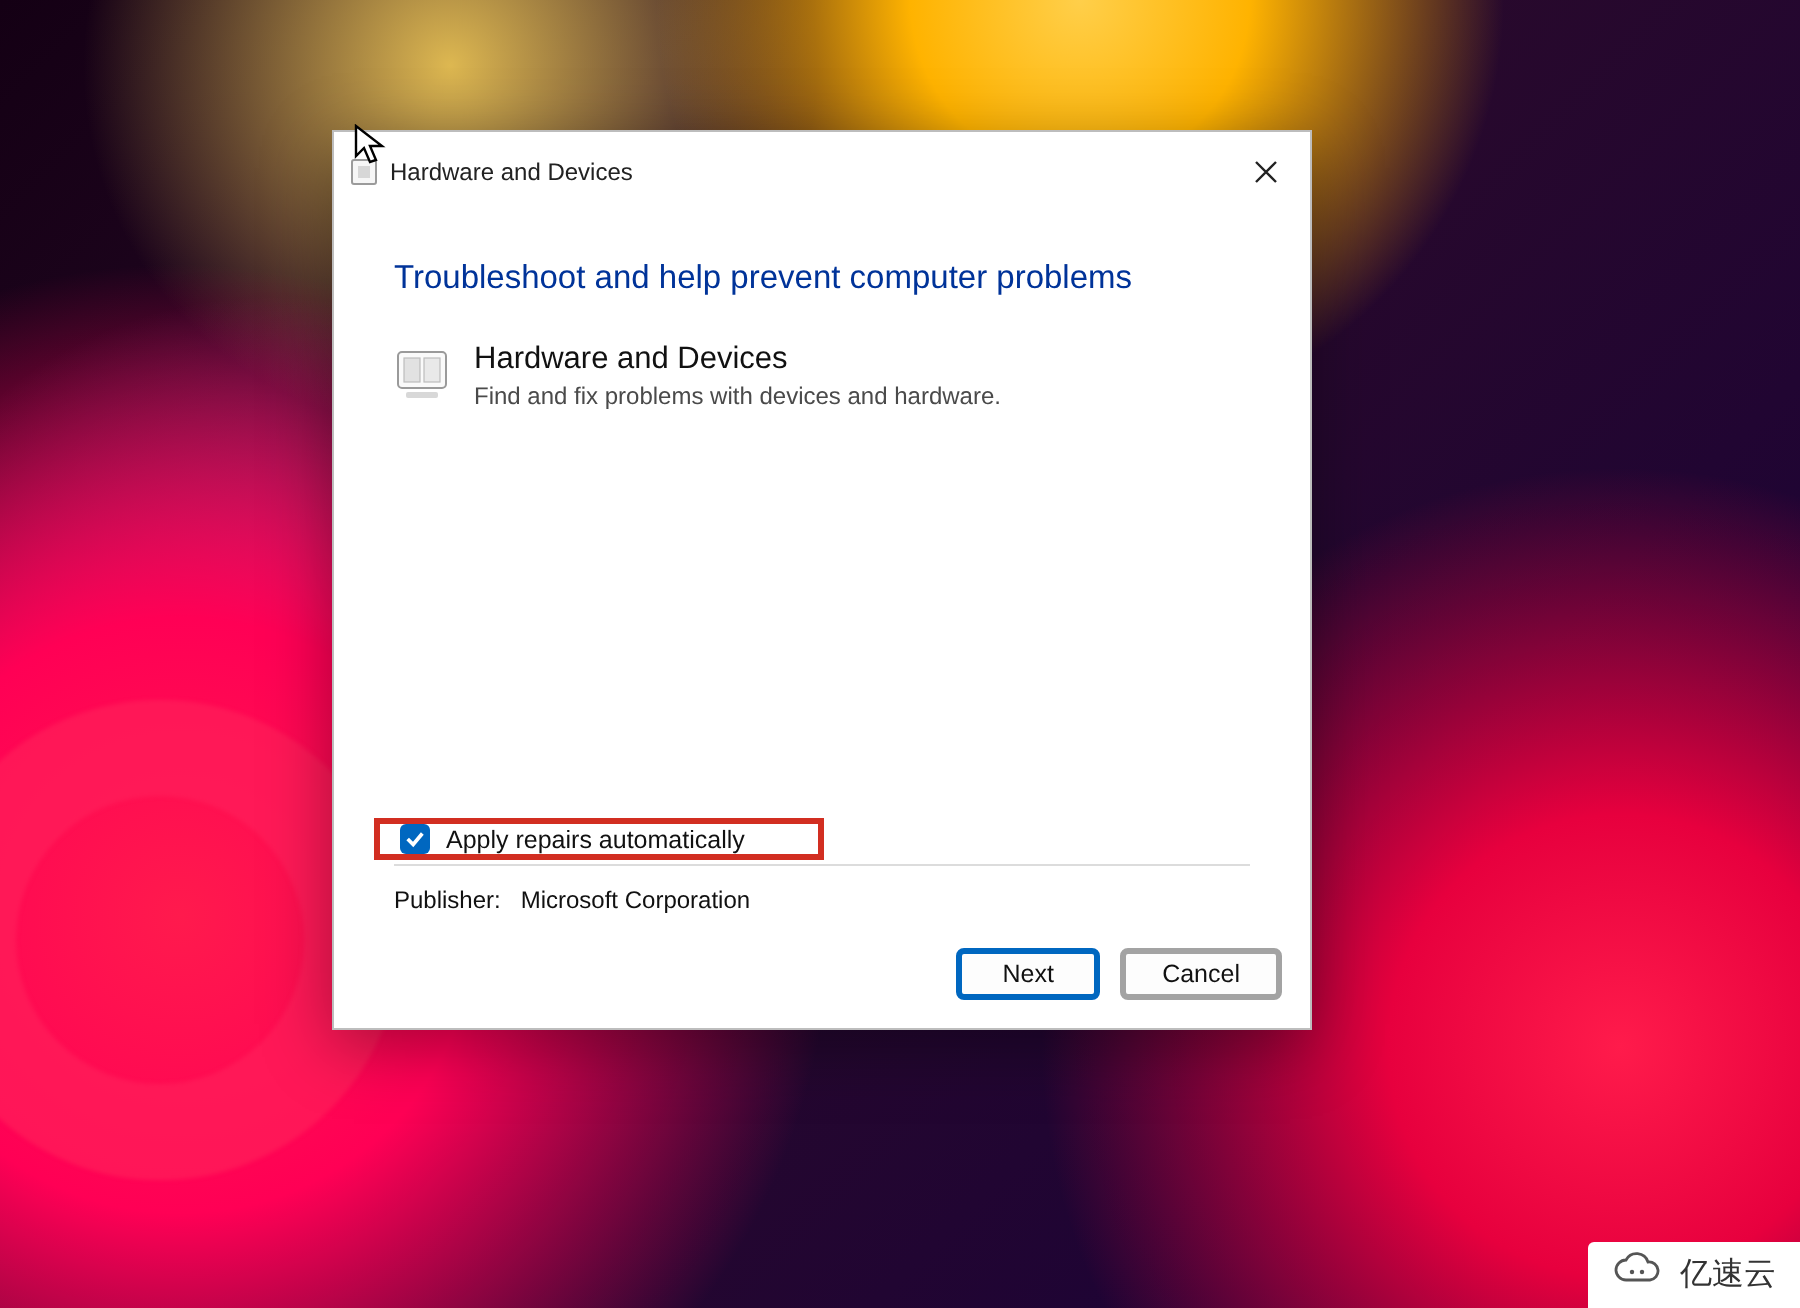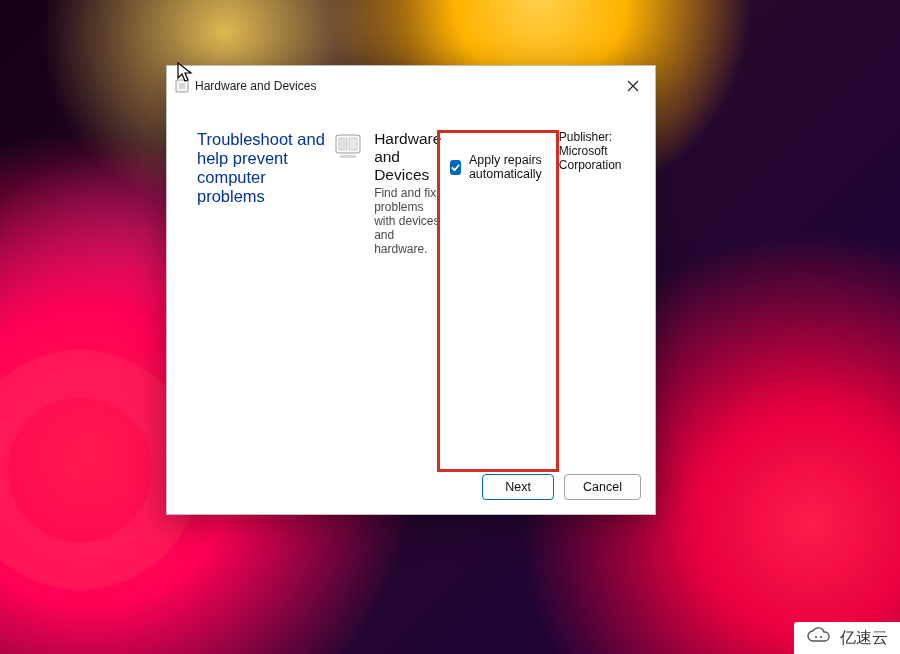--- a/index.html
+++ b/index.html
@@ -75,21 +75,21 @@
       width: 36px; height: 28px;
       display: flex; align-items: center; justify-content: center;
       color: #222;
       cursor: pointer;
     }
 
     .content {
       flex: 1;
       padding: 24px 30px 0 30px;
       display: flex;
-      flex-direction: row;
+      flex-direction: column;
     }
     .heading {
       color: #003399;
       font-size: 16.5px;
       font-weight: 400;
       margin-bottom: 22px;
     }
     .category-row {
       display: flex;
       align-items: flex-start;
@@ -108,21 +108,21 @@
     .category-desc {
       font-size: 12px;
       color: #4a4a4a;
     }
 
     .spacer { flex: 1; }
 
     .checkbox-outline {
       border: 3px solid #d22e21;
       width: 225px;
-      padding: 20px 10px;
+      padding: 0 10px;
       margin-left: -10px;
       margin-bottom: 2px;
     }
     .checkbox-row {
       display: flex;
       align-items: center;
       gap: 8px;
     }
     .cb {
       width: 15px; height: 15px;
@@ -153,21 +153,21 @@
       justify-content: flex-end;
       gap: 10px;
       padding: 0 14px 14px 0;
     }
     .btn {
       min-width: 72px;
       height: 26px;
       font-size: 12.5px;
       color: #111;
       background: #fdfdfd;
-      border: 1px solid #a3a3a3;
+      border: 3px solid #a3a3a3;
       border-radius: 4px;
       padding: 0 18px;
       cursor: pointer;
     }
     .btn.primary { border-color: #0067c0; }
 
     .watermark {
       position: absolute;
       right: 0; bottom: 0;
       background: #fff;

